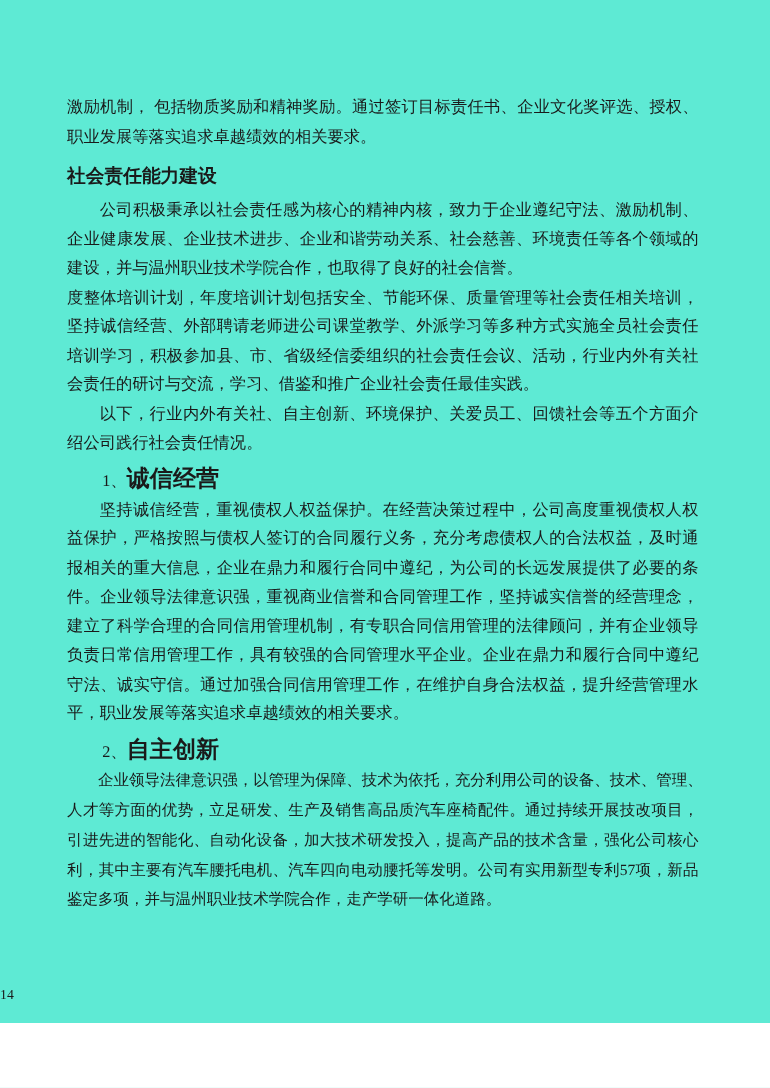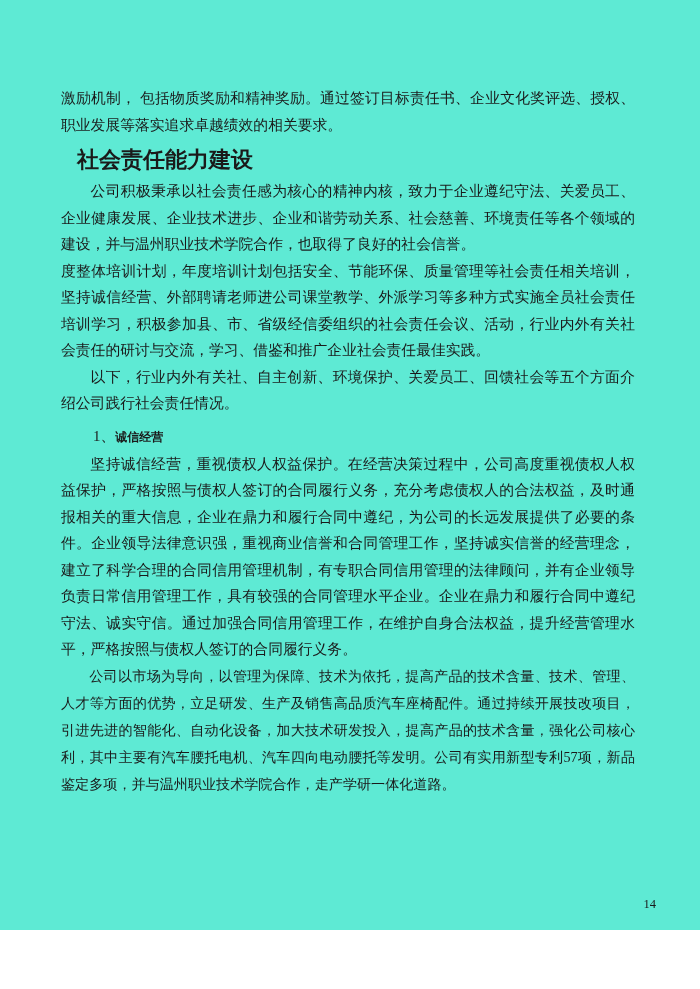--- a/index.html
+++ b/index.html
@@ -39,63 +39,63 @@
     text-indent: 2em;
   }
   .para.compact .line {
     font-size: 14.1px;
     height: 27px;
     line-height: 27px;
   }
   .h1 {
     font-family: "Liberation Sans", sans-serif;
     font-weight: bold;
-    font-size: 22px;
+    font-size: 17px;
     height: 26px;
     line-height: 26px;
-    margin: 9px 0 5px 16px;
+    margin: 9px 0 5px 0;
     color: #1a1a1a;
   }
   .h2 {
     height: 27px;
     line-height: 27px;
     margin: 5px 0 2px 0;
     text-indent: 2em;
   }
   .h2-num {
     font-size: 14.8px;
     font-family: "Liberation Serif", serif;
   }
   .h2-title {
     font-family: "Liberation Sans", sans-serif;
     font-weight: bold;
-    font-size: 12px;
+    font-size: 21px;
   }
   .page-number {
     position: absolute;
     top: 897px;
     left: 0;
     width: 656px;
-    text-align: right;
+    text-align: left;
     font-size: 12.5px;
     color: #1a1a1a;
   }
 </style>
 </head>
 <body>
 
 <div class="page">
   <div class="content" id="doc-content">
       <div class="para">
         <div class="line">激励机制， 包括物质奖励和精神奖励。通过签订目标责任书、企业文化奖评选、授权、</div>
         <div class="line last">职业发展等落实追求卓越绩效的相关要求。</div>
       </div>
       <div class="h1">社会责任能力建设</div>
       <div class="para">
-        <div class="line indent">公司积极秉承以社会责任感为核心的精神内核，致力于企业遵纪守法、关爱员工、</div>
+        <div class="line indent">公司积极秉承以社会责任感为核心的精神内核，致力于企业遵纪守法、激励机制、</div>
         <div class="line">企业健康发展、企业技术进步、企业和谐劳动关系、社会慈善、环境责任等各个领域的</div>
         <div class="line last">建设，并与温州职业技术学院合作，也取得了良好的社会信誉。</div>
       </div>
       <div class="para">
         <div class="line">度整体培训计划，年度培训计划包括安全、节能环保、质量管理等社会责任相关培训，</div>
         <div class="line">坚持诚信经营、外部聘请老师进公司课堂教学、外派学习等多种方式实施全员社会责任</div>
         <div class="line">培训学习，积极参加县、市、省级经信委组织的社会责任会议、活动，行业内外有关社</div>
         <div class="line last">会责任的研讨与交流，学习、借鉴和推广企业社会责任最佳实践。</div>
       </div>
       <div class="para">
@@ -104,24 +104,25 @@
       </div>
       <div class="h2"><span class="h2-num">1、</span><span class="h2-title">诚信经营</span></div>
       <div class="para">
         <div class="line indent">坚持诚信经营，重视债权人权益保护。在经营决策过程中，公司高度重视债权人权</div>
         <div class="line">益保护，严格按照与债权人签订的合同履行义务，充分考虑债权人的合法权益，及时通</div>
         <div class="line">报相关的重大信息，企业在鼎力和履行合同中遵纪，为公司的长远发展提供了必要的条</div>
         <div class="line">件。企业领导法律意识强，重视商业信誉和合同管理工作，坚持诚实信誉的经营理念，</div>
         <div class="line">建立了科学合理的合同信用管理机制，有专职合同信用管理的法律顾问，并有企业领导</div>
         <div class="line">负责日常信用管理工作，具有较强的合同管理水平企业。企业在鼎力和履行合同中遵纪</div>
         <div class="line">守法、诚实守信。通过加强合同信用管理工作，在维护自身合法权益，提升经营管理水</div>
-        <div class="line last">平，严格按照与债权人签订的合同履行义务。</div>
+        <div class="line last">平，职业发展等落实追求卓越绩效的相关要求。</div>
       </div>
+      <div class="h2"><span class="h2-num">2、</span><span class="h2-title">自主创新</span></div>
       <div class="para compact">
-        <div class="line indent">公司以市场为导向，以管理为保障、技术为依托，提高产品的技术含量、技术、管理、</div>
+        <div class="line indent">企业领导法律意识强，以管理为保障、技术为依托，充分利用公司的设备、技术、管理、</div>
         <div class="line">人才等方面的优势，立足研发、生产及销售高品质汽车座椅配件。通过持续开展技改项目，</div>
         <div class="line">引进先进的智能化、自动化设备，加大技术研发投入，提高产品的技术含量，强化公司核心</div>
         <div class="line">利，其中主要有汽车腰托电机、汽车四向电动腰托等发明。公司有实用新型专利57项，新品</div>
         <div class="line last">鉴定多项，并与温州职业技术学院合作，走产学研一体化道路。</div>
       </div>
     </div>
   <div class="page-number">14</div>
 </div>
 
 </body></html>

